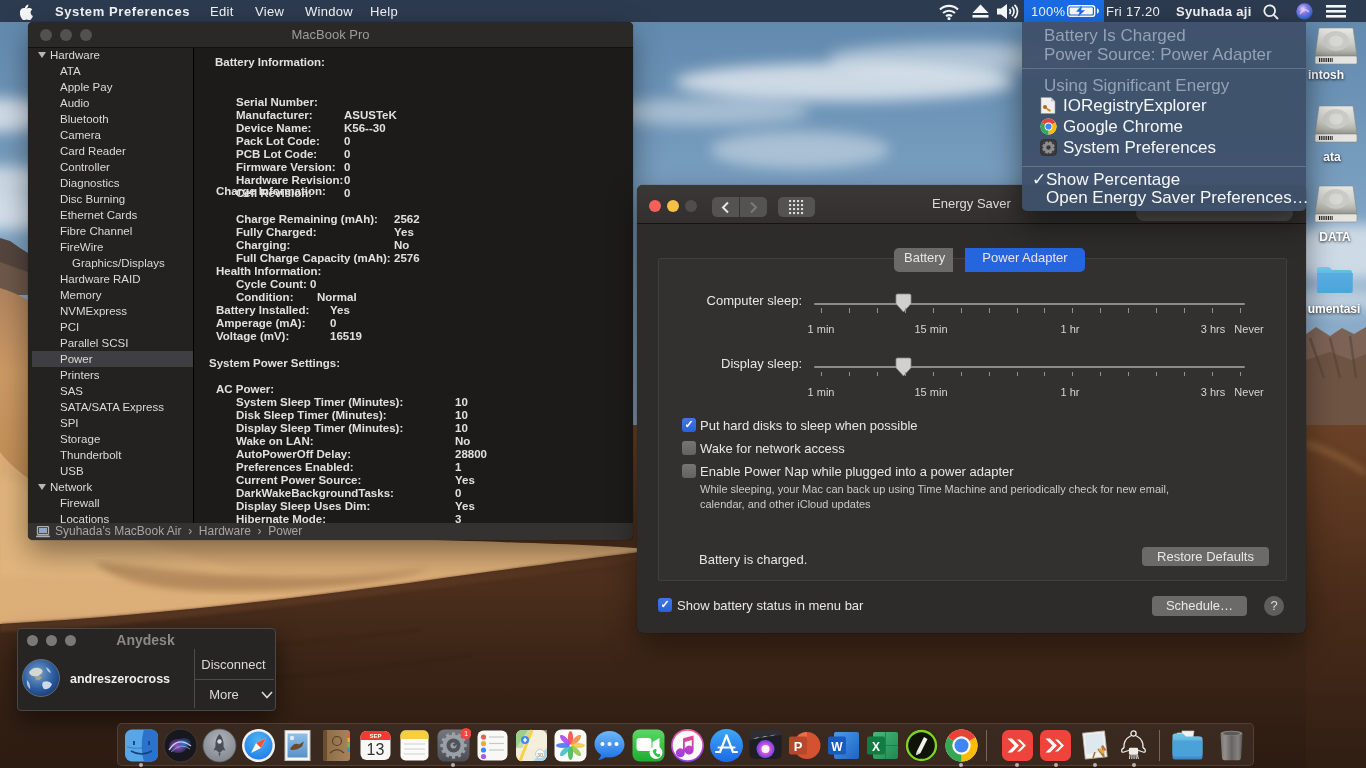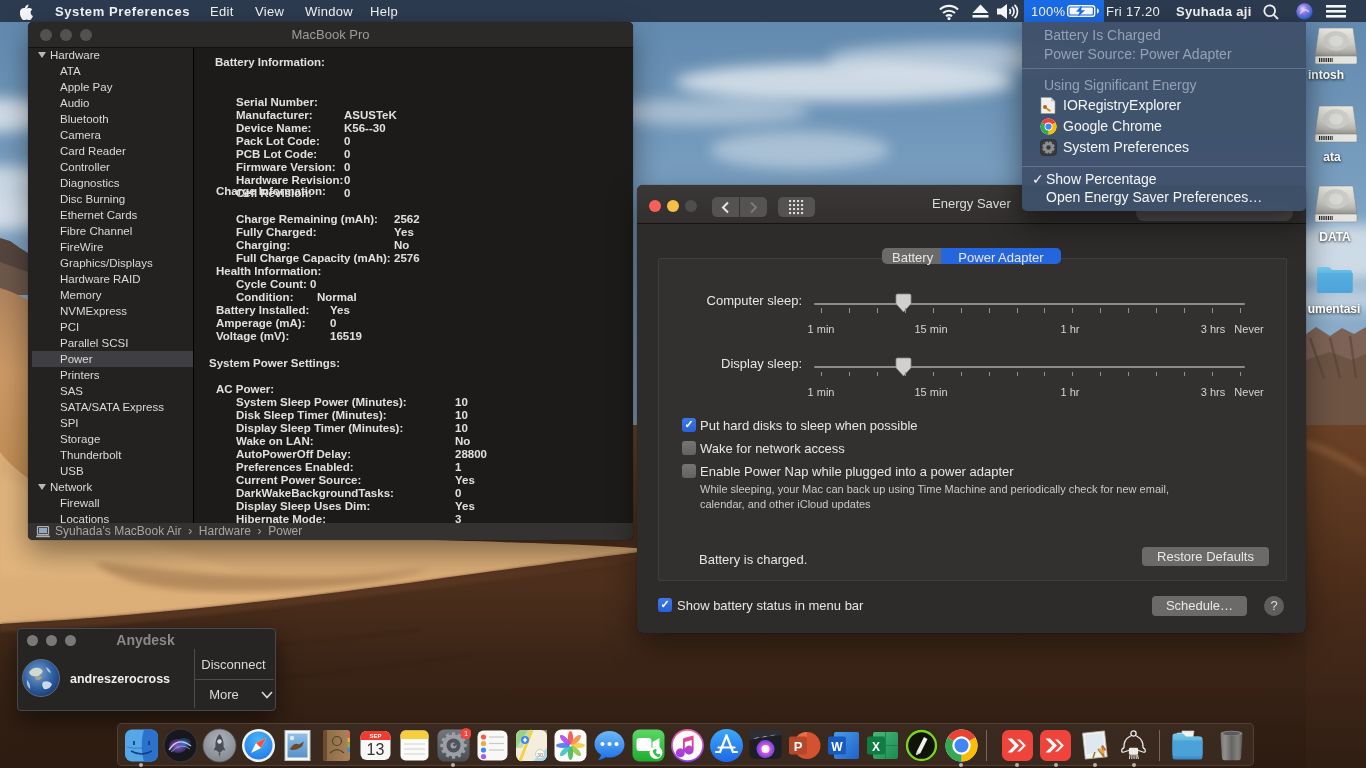--- a/index.html
+++ b/index.html
@@ -22,34 +22,34 @@
 #wsi .content{position:absolute;left:166px;top:26px;right:0;bottom:17px;background:#1c1b1a;overflow:hidden;}
 #wsi .ln{position:absolute;height:13px;line-height:13px;font-size:11.5px;font-weight:bold;color:#e2e0de;white-space:pre;}
 #wsi .bbar{position:absolute;left:0;bottom:0;right:0;height:17px;background:#343231;border-radius:0 0 5px 5px;color:#a8a6a4;font-size:12px;line-height:17px;}
 
 #wes{left:637px;top:185px;width:669px;height:448px;background:#2e2c2b;border-radius:6px;color:#e8e6e4;}
 #wes .tbar{position:absolute;left:0;top:0;right:0;height:38px;background:linear-gradient(#3a3837,#322f2e);border-radius:6px 6px 0 0;border-bottom:1px solid #151413;}
 #wes .ttl{position:absolute;top:11px;left:0;width:100%;text-align:center;color:#dddbd9;font-size:13px;}
 .navbtn{position:absolute;top:12px;height:20px;background:#555352;border-radius:5px;color:#e8e6e4;text-align:center;}
 #wes .panel{position:absolute;left:21px;top:73px;width:627px;height:321px;background:#323130;border:1px solid #403f3e;border-radius:2px;}
 #wes .tabs{position:absolute;top:63px;left:245px;height:20px;display:flex;font-size:13px;z-index:3;}
-#wes .tab{height:16px;line-height:20px;padding:0 10px;}
+#wes .tab{height:24px;line-height:20px;padding:0 10px;margin-left:12px;}
 .btn{position:absolute;background:#6b6a69;border-radius:4px;color:#e9e7e5;font-size:13px;text-align:center;}
 .cb{position:absolute;width:14px;height:14px;border-radius:3px;}
 .cb.on{background:linear-gradient(#3f79e8,#2760d8);}
 .cb.off{background:linear-gradient(#767574,#636261);}
 .cb .m{position:absolute;left:0;top:-1px;width:14px;height:14px;color:#fff;font-size:11px;font-weight:bold;text-align:center;line-height:15px;}
 
 #wad{position:absolute;left:17px;top:628px;width:257px;height:81px;background:#272524;border-radius:4px;border:1px solid #4a4847;box-shadow:0 10px 25px rgba(0,0,0,.5);}
 
 #dock{position:absolute;left:117px;top:723px;width:1137px;height:43px;background:rgba(64,47,37,.68);border:1px solid rgba(130,110,95,.35);border-radius:5px;box-sizing:border-box;}
 .di{position:absolute;top:4px;width:35px;height:35px;}
 .ddot{position:absolute;top:39px;width:4px;height:4px;border-radius:50%;background:#cfc8c2;opacity:.85;}
 
-#bmenu{position:absolute;left:1022px;top:22px;width:284px;height:189px;background:rgba(62,80,106,.96);border-radius:0 0 5px 5px;box-shadow:0 12px 30px rgba(0,0,0,.5);font-size:14px;z-index:50;}
+#bmenu{position:absolute;left:1022px;top:22px;width:284px;height:189px;background:rgba(62,80,106,.96);border-radius:0 0 5px 5px;box-shadow:0 12px 30px rgba(0,0,0,.5);font-size:17px;z-index:50;}
 #bmenu .it{position:absolute;left:22px;height:19px;line-height:19px;white-space:nowrap;}
 #bmenu .dis{color:#93a2b4;}
 #bmenu .en{color:#f4f6f8;}
 #bmenu .sep{position:absolute;left:0;width:284px;height:1px;background:rgba(255,255,255,.18);}
 
 .drive{position:absolute;width:46px;height:38px;}
 .dlabel{position:absolute;color:#fff;font-size:12px;font-weight:bold;text-shadow:0 1px 3px rgba(0,0,0,.9);white-space:nowrap;}
 </style>
 </head>
 <body>
@@ -222,21 +222,21 @@
         <div class="srow" style="top:159px">
           <span style="position:absolute;left:32px">Ethernet Cards</span>
         </div>
         <div class="srow" style="top:175px">
           <span style="position:absolute;left:32px">Fibre Channel</span>
         </div>
         <div class="srow" style="top:191px">
           <span style="position:absolute;left:32px">FireWire</span>
         </div>
         <div class="srow" style="top:207px">
-          <span style="position:absolute;left:32px">Graphics/Displays</span>
+          <span style="position:absolute;left:44px">Graphics/Displays</span>
         </div>
         <div class="srow" style="top:223px">
           <span style="position:absolute;left:32px">Hardware RAID</span>
         </div>
         <div class="srow" style="top:239px">
           <span style="position:absolute;left:32px">Memory</span>
         </div>
         <div class="srow" style="top:255px">
           <span style="position:absolute;left:32px">NVMExpress</span>
         </div>
@@ -297,21 +297,21 @@
         <div class="ln" style="top:190.5px;left:0;width:440px"><span style="position:absolute;left:42px">Charging:</span><span style="position:absolute;left:200px">No</span></div>
         <div class="ln" style="top:203.5px;left:0;width:440px"><span style="position:absolute;left:42px">Full Charge Capacity (mAh):</span><span style="position:absolute;left:200px">2576</span></div>
         <div class="ln" style="top:216.5px;left:0;width:440px"><span style="position:absolute;left:22px">Health Information:</span></div>
         <div class="ln" style="top:229.5px;left:0;width:440px"><span style="position:absolute;left:42px">Cycle Count:</span><span style="position:absolute;left:116px">0</span></div>
         <div class="ln" style="top:242.5px;left:0;width:440px"><span style="position:absolute;left:42px">Condition:</span><span style="position:absolute;left:123px">Normal</span></div>
         <div class="ln" style="top:255.5px;left:0;width:440px"><span style="position:absolute;left:22px">Battery Installed:</span><span style="position:absolute;left:136px">Yes</span></div>
         <div class="ln" style="top:268.5px;left:0;width:440px"><span style="position:absolute;left:22px">Amperage (mA):</span><span style="position:absolute;left:136px">0</span></div>
         <div class="ln" style="top:281.5px;left:0;width:440px"><span style="position:absolute;left:22px">Voltage (mV):</span><span style="position:absolute;left:136px">16519</span></div>
         <div class="ln" style="top:308.5px;left:0;width:440px"><span style="position:absolute;left:15px">System Power Settings:</span></div>
         <div class="ln" style="top:334.5px;left:0;width:440px"><span style="position:absolute;left:22px">AC Power:</span></div>
-        <div class="ln" style="top:347.5px;left:0;width:440px"><span style="position:absolute;left:42px">System Sleep Power (Minutes):</span><span style="position:absolute;left:261px">10</span></div>
+        <div class="ln" style="top:347.5px;left:0;width:440px"><span style="position:absolute;left:42px">System Sleep Timer (Minutes):</span><span style="position:absolute;left:261px">10</span></div>
         <div class="ln" style="top:360.5px;left:0;width:440px"><span style="position:absolute;left:42px">Disk Sleep Timer (Minutes):</span><span style="position:absolute;left:261px">10</span></div>
         <div class="ln" style="top:373.5px;left:0;width:440px"><span style="position:absolute;left:42px">Display Sleep Timer (Minutes):</span><span style="position:absolute;left:261px">10</span></div>
         <div class="ln" style="top:386.5px;left:0;width:440px"><span style="position:absolute;left:42px">Wake on LAN:</span><span style="position:absolute;left:261px">No</span></div>
         <div class="ln" style="top:399.5px;left:0;width:440px"><span style="position:absolute;left:42px">AutoPowerOff Delay:</span><span style="position:absolute;left:261px">28800</span></div>
         <div class="ln" style="top:412.5px;left:0;width:440px"><span style="position:absolute;left:42px">Preferences Enabled:</span><span style="position:absolute;left:261px">1</span></div>
         <div class="ln" style="top:425.5px;left:0;width:440px"><span style="position:absolute;left:42px">Current Power Source:</span><span style="position:absolute;left:261px">Yes</span></div>
         <div class="ln" style="top:438.5px;left:0;width:440px"><span style="position:absolute;left:42px">DarkWakeBackgroundTasks:</span><span style="position:absolute;left:261px">0</span></div>
         <div class="ln" style="top:451.5px;left:0;width:440px"><span style="position:absolute;left:42px">Display Sleep Uses Dim:</span><span style="position:absolute;left:261px">Yes</span></div>
         <div class="ln" style="top:464.5px;left:0;width:440px"><span style="position:absolute;left:42px">Hibernate Mode:</span><span style="position:absolute;left:261px">3</span></div>
       </div>

